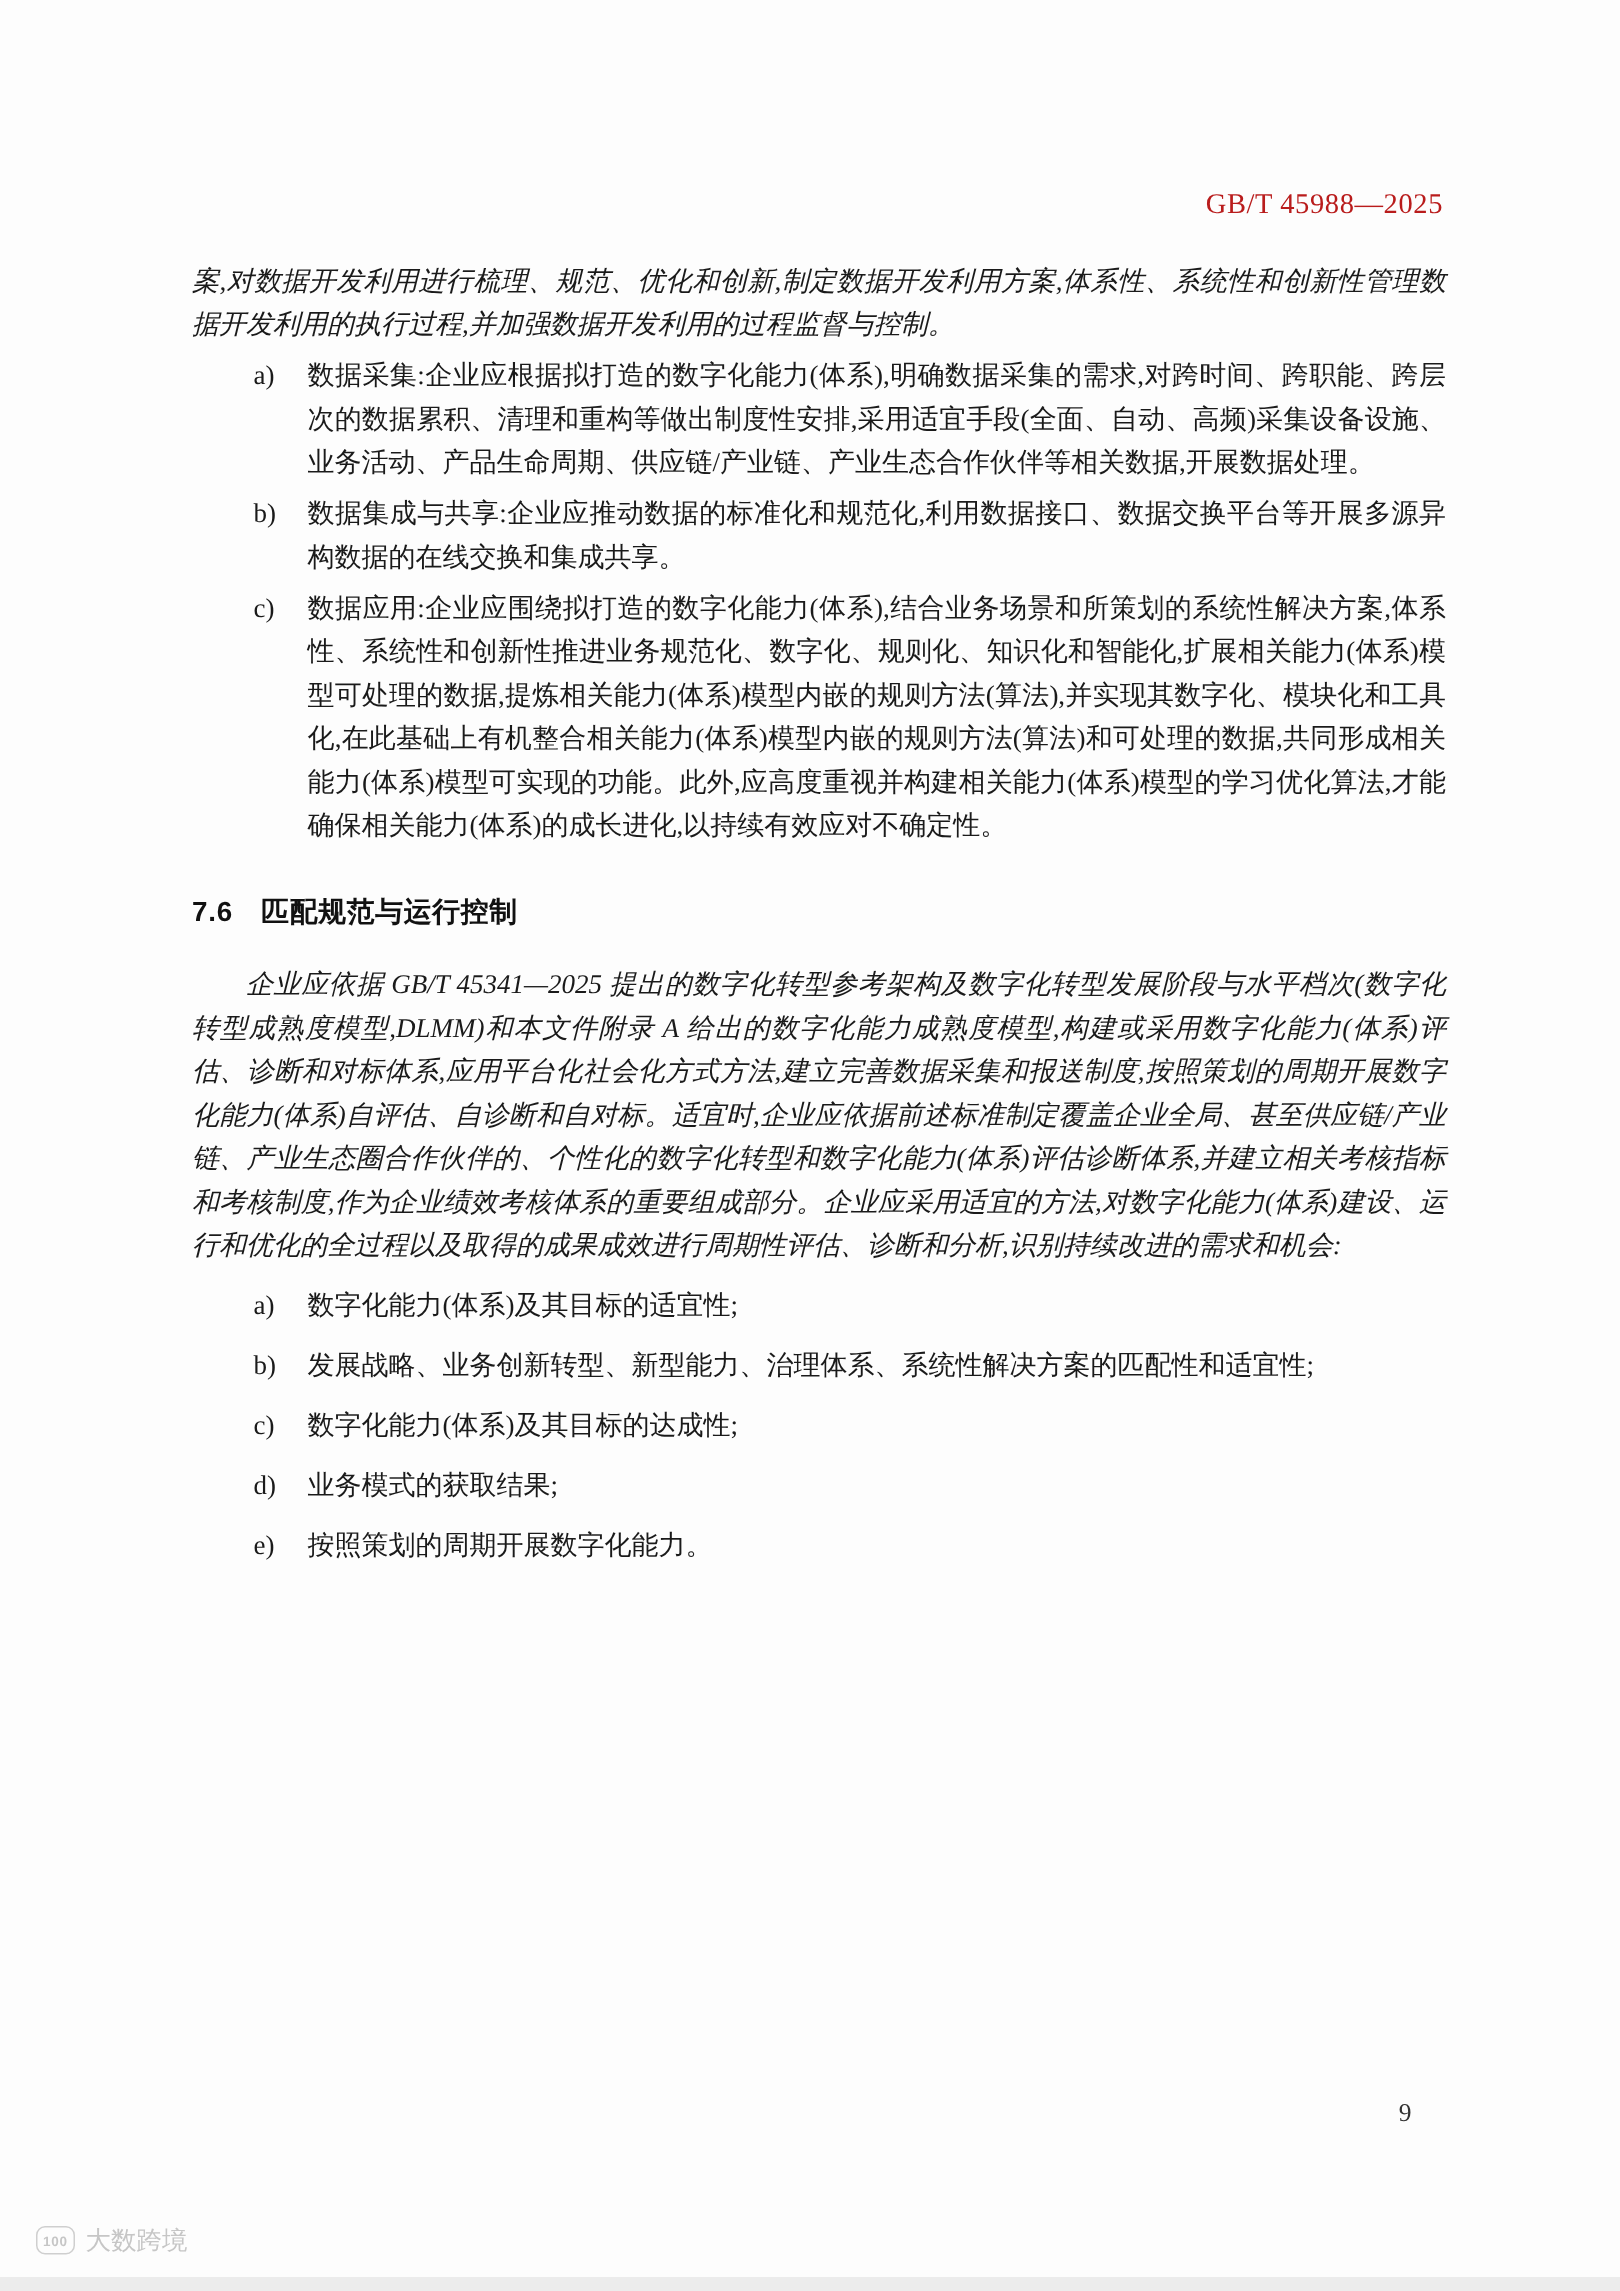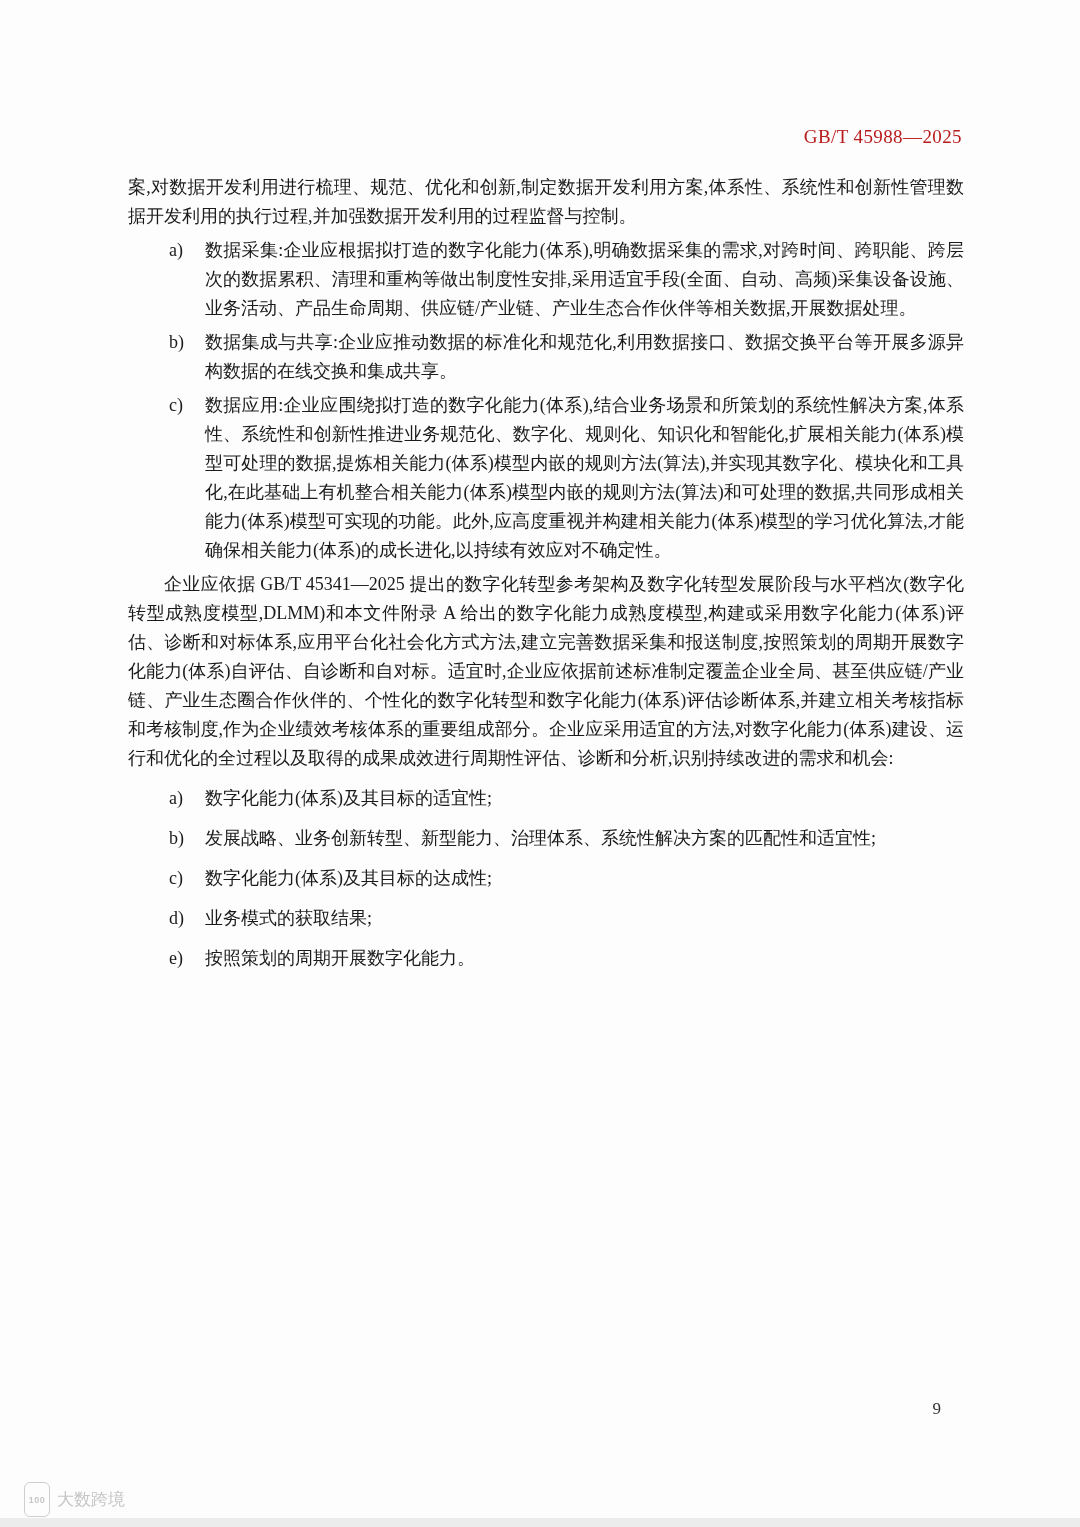--- a/index.html
+++ b/index.html
@@ -20,21 +20,21 @@
     color: #b91c1c;
   }
   .content {
     position: absolute;
     top: 173px; left: 128px;
     width: 836px;
     font-size: 18px;
     line-height: 29px;
     text-align: justify;
   }
-  p.para { margin: 0; }
+  p.para { margin: 0; font-style: italic; }
   p.para.indent { text-indent: 2em; }
   .list { margin: 2px 0; }
   .list-item { display: flex; margin: 5px 0; }
   .list-item .label { flex: none; width: 36px; margin-left: 41px; }
   .list-item .text { flex: 1; text-align: justify; }
   .list.tight .list-item { margin: 11px 0; }
   h3.heading {
     font-family: "Liberation Sans", "DejaVu Sans", sans-serif;
     font-size: 18.5px; font-weight: bold;
     color: #111;
@@ -49,21 +49,21 @@
     font-size: 17px; color: #333;
   }
   .watermark {
     position: absolute;
     left: 24px; top: 1482px;
     display: flex; align-items: center; gap: 7px;
     color: #c6c6c6; font-size: 17px;
     font-family: "Liberation Sans", "DejaVu Sans", sans-serif;
   }
   .wm-badge {
-    width: 26px; height: 35px;
+    width: 26px; height: 19px;
     border: 1.5px solid #cfcfcf; border-radius: 6px;
     display: flex; align-items: center; justify-content: center;
     font-size: 9px; letter-spacing: 0.5px; color: #c6c6c6;
     font-family: "Liberation Sans", sans-serif;
     font-weight: bold;
   }
   .bottom-edge {
     position: absolute; left: 0; bottom: 0;
     width: 100%; height: 9px;
     background: #ececec;
@@ -87,20 +87,23 @@
     <div class="list-item">
       <span class="label">b)</span>
       <span class="text">数据集成与共享:企业应推动数据的标准化和规范化,利用数据接口、数据交换平台等开展多源异构数据的在线交换和集成共享。</span>
     </div>
     <div class="list-item">
       <span class="label">c)</span>
       <span class="text">数据应用:企业应围绕拟打造的数字化能力(体系),结合业务场景和所策划的系统性解决方案,体系性、系统性和创新性推进业务规范化、数字化、规则化、知识化和智能化,扩展相关能力(体系)模型可处理的数据,提炼相关能力(体系)模型内嵌的规则方法(算法),并实现其数字化、模块化和工具化,在此基础上有机整合相关能力(体系)模型内嵌的规则方法(算法)和可处理的数据,共同形成相关能力(体系)模型可实现的功能。此外,应高度重视并构建相关能力(体系)模型的学习优化算法,才能确保相关能力(体系)的成长进化,以持续有效应对不确定性。</span>
     </div>
   </div>
 
+  <h3 class="heading">
+    <span class="num">7.6</span><span>匹配规范与运行控制</span>
+  </h3>
 
 
 
   <p class="para indent">企业应依据 GB/T 45341—2025 提出的数字化转型参考架构及数字化转型发展阶段与水平档次(数字化转型成熟度模型,DLMM)和本文件附录 A 给出的数字化能力成熟度模型,构建或采用数字化能力(体系)评估、诊断和对标体系,应用平台化社会化方式方法,建立完善数据采集和报送制度,按照策划的周期开展数字化能力(体系)自评估、自诊断和自对标。适宜时,企业应依据前述标准制定覆盖企业全局、甚至供应链/产业链、产业生态圈合作伙伴的、个性化的数字化转型和数字化能力(体系)评估诊断体系,并建立相关考核指标和考核制度,作为企业绩效考核体系的重要组成部分。企业应采用适宜的方法,对数字化能力(体系)建设、运行和优化的全过程以及取得的成果成效进行周期性评估、诊断和分析,识别持续改进的需求和机会:</p>
 
   <div class="list tight">
     <div class="list-item">
       <span class="label">a)</span>
       <span class="text">数字化能力(体系)及其目标的适宜性;</span>
     </div>

